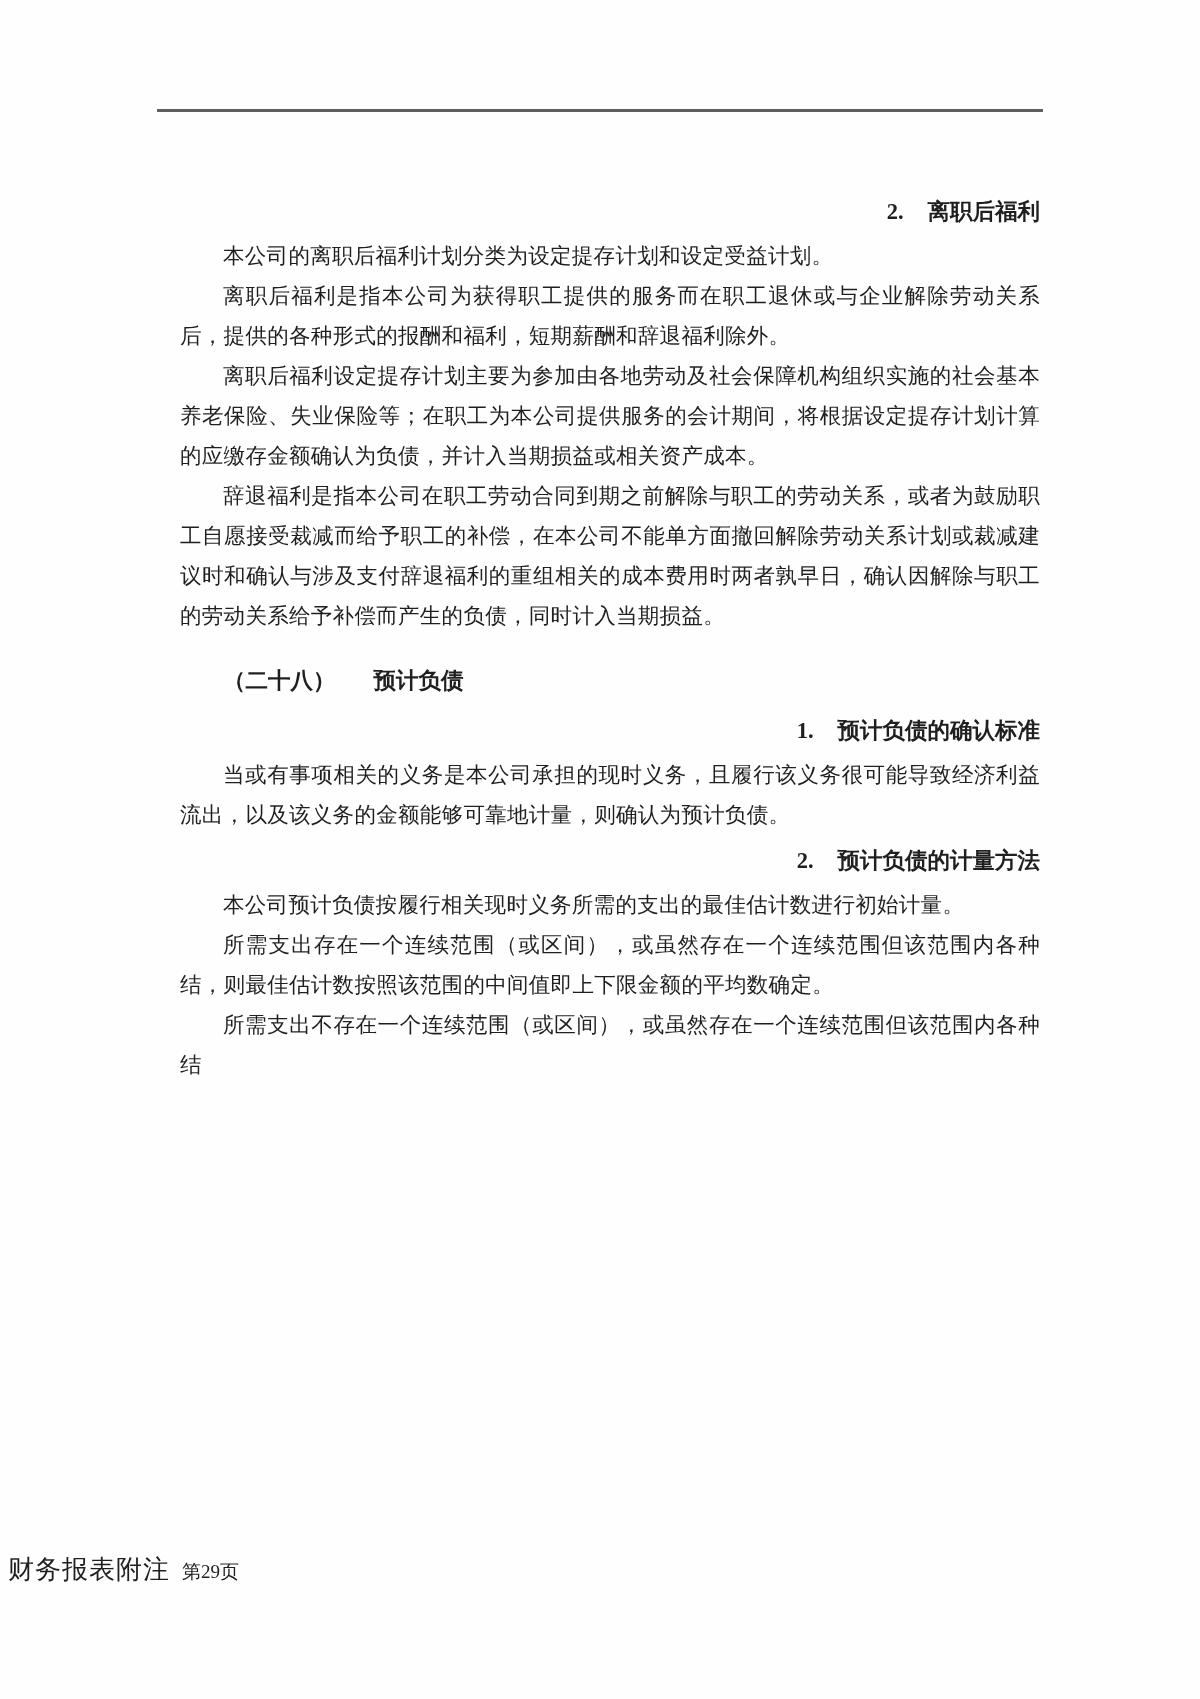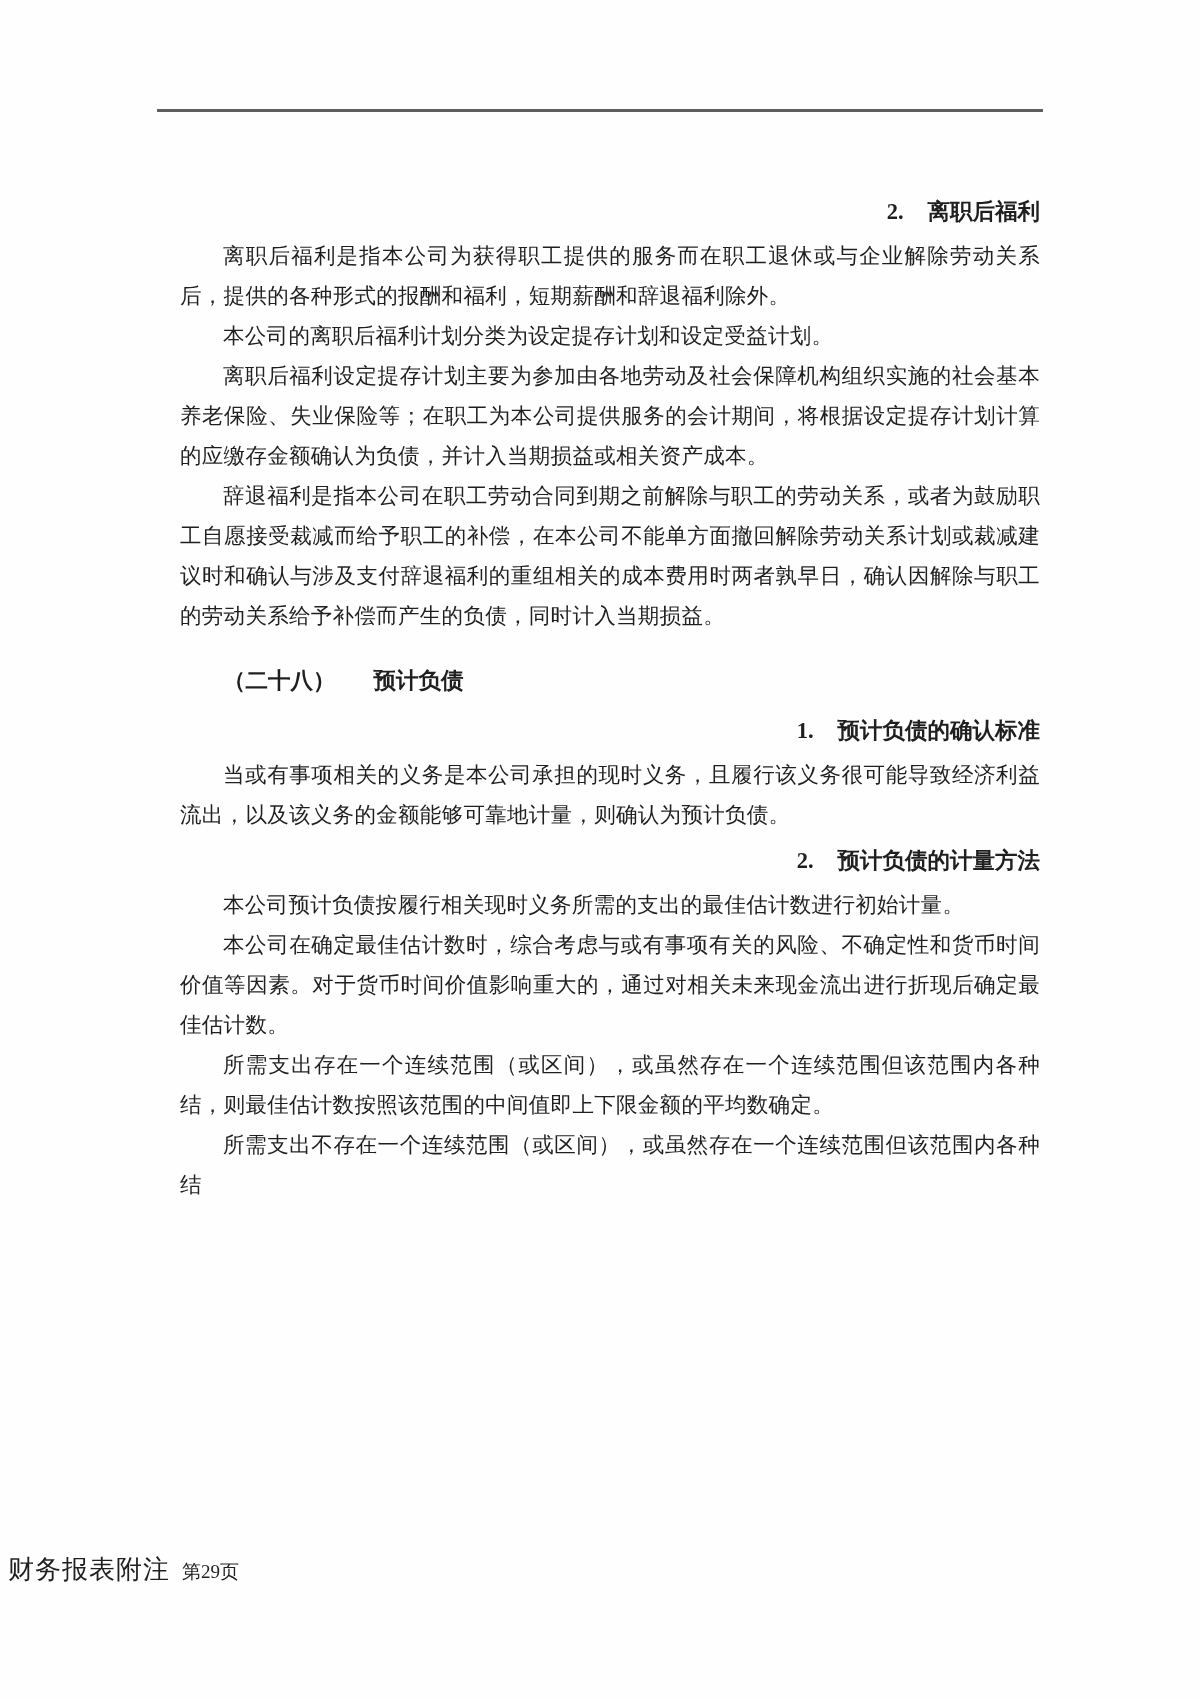--- a/index.html
+++ b/index.html
@@ -85,40 +85,39 @@
 
 <div class="page">
 
   <div class="header-rule"></div>
 
   <div class="content">
 
     <div class="heading">
       <span class="h-num">2.</span><span class="h-title">离职后福利</span>
     </div>
+    <p class="body-para">本公司的离职后福利计划分类为设定提存计划和设定受益计划。</p>
     <p class="body-para">离职后福利是指本公司为获得职工提供的服务而在职工退休或与企业解除劳动关系后，提供的各种形式的报酬和福利，短期薪酬和辞退福利除外。</p>
-    <p class="body-para">本公司的离职后福利计划分类为设定提存计划和设定受益计划。</p>
     <p class="body-para">离职后福利设定提存计划主要为参加由各地劳动及社会保障机构组织实施的社会基本养老保险、失业保险等；在职工为本公司提供服务的会计期间，将根据设定提存计划计算的应缴存金额确认为负债，并计入当期损益或相关资产成本。</p>
 
     <p class="body-para">辞退福利是指本公司在职工劳动合同到期之前解除与职工的劳动关系，或者为鼓励职工自愿接受裁减而给予职工的补偿，在本公司不能单方面撤回解除劳动关系计划或裁减建议时和确认与涉及支付辞退福利的重组相关的成本费用时两者孰早日，确认因解除与职工的劳动关系给予补偿而产生的负债，同时计入当期损益。</p>
 
     <div class="section-heading">
       <span class="h-num">（二十八）</span><span class="h-title">预计负债</span>
     </div>
 
     <div class="heading">
       <span class="h-num">1.</span><span class="h-title">预计负债的确认标准</span>
     </div>
     <p class="body-para">当或有事项相关的义务是本公司承担的现时义务，且履行该义务很可能导致经济利益流出，以及该义务的金额能够可靠地计量，则确认为预计负债。</p>
 
     <div class="heading">
       <span class="h-num">2.</span><span class="h-title">预计负债的计量方法</span>
     </div>
     <p class="body-para">本公司预计负债按履行相关现时义务所需的支出的最佳估计数进行初始计量。</p>
-    <p class="body-para">本公司在确定最佳估计数时，综合考虑与或有事项有关的风险、不确定性和货币时间价值等因素。对于货币时间价值影响重大的，通过对相关未来现金流出进行折现后确定最佳估计数。</p>
     <p class="body-para">所需支出存在一个连续范围（或区间），或虽然存在一个连续范围但该范围内各种结，则最佳估计数按照该范围的中间值即上下限金额的平均数确定。</p>
     <p class="body-para">所需支出不存在一个连续范围（或区间），或虽然存在一个连续范围但该范围内各种结</p>
 
   </div>
 
   <div class="footer">
     <span class="footer-title">财务报表附注</span><span class="footer-page">第29页</span>
   </div>
 
 </div>

